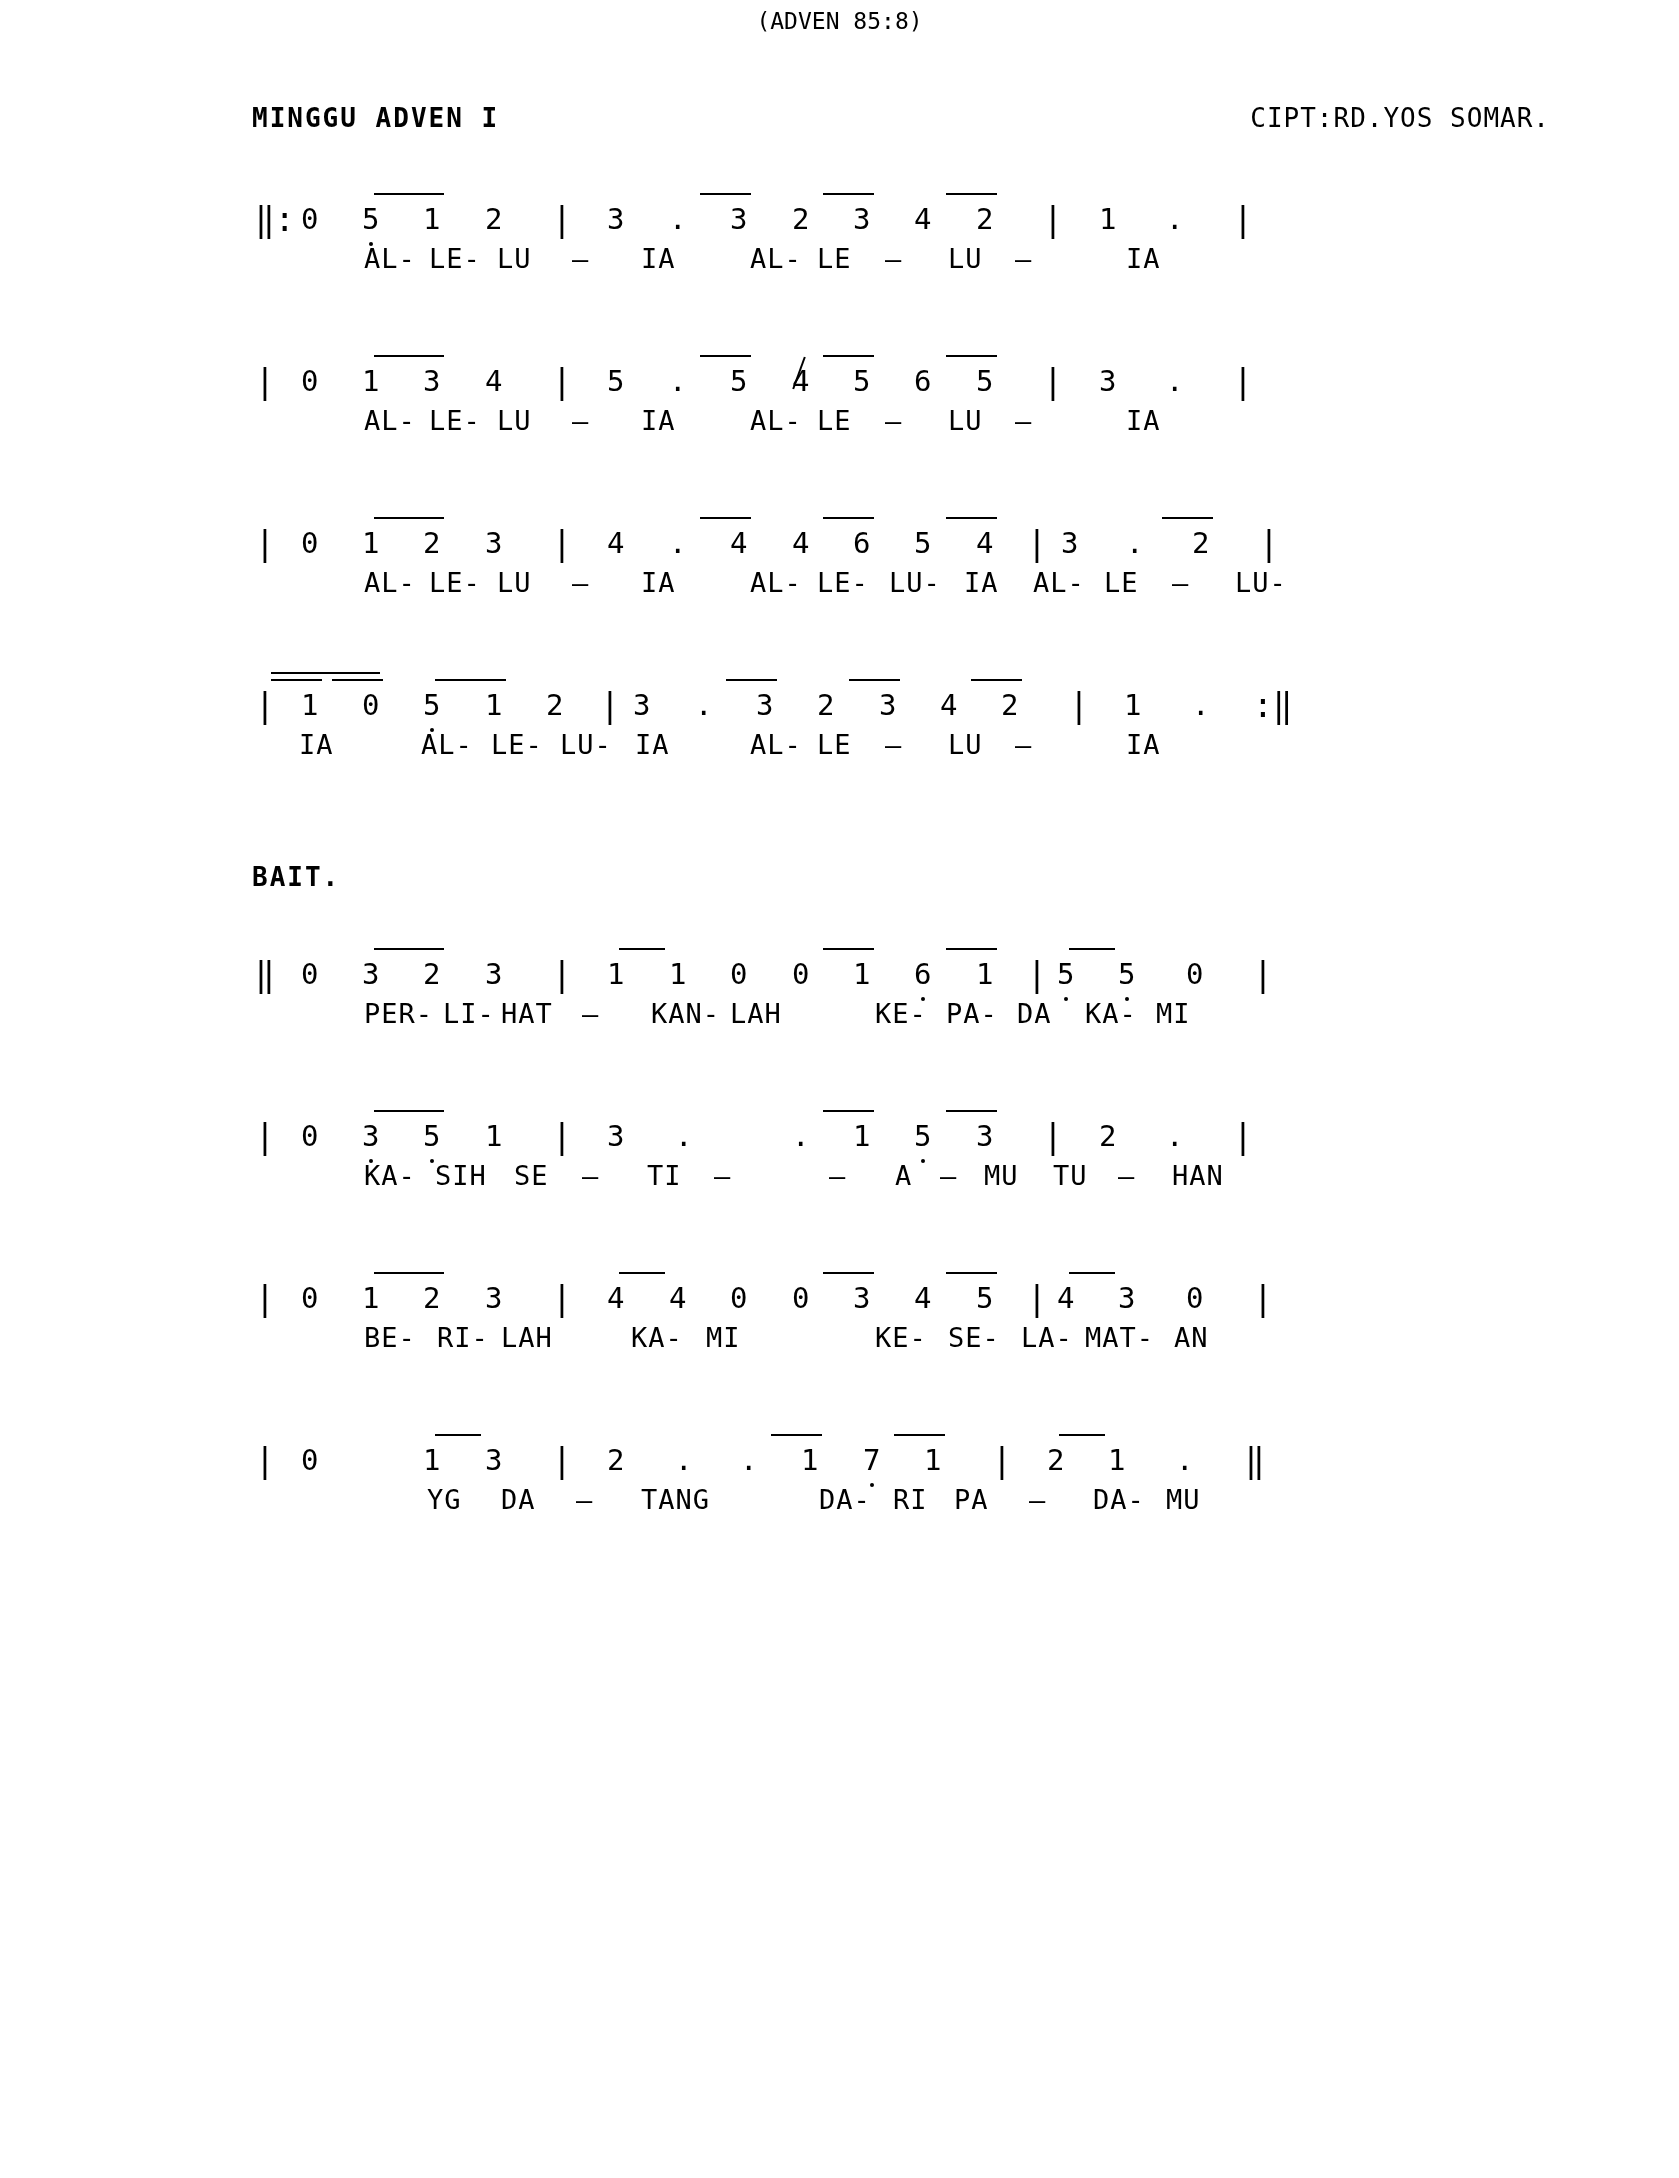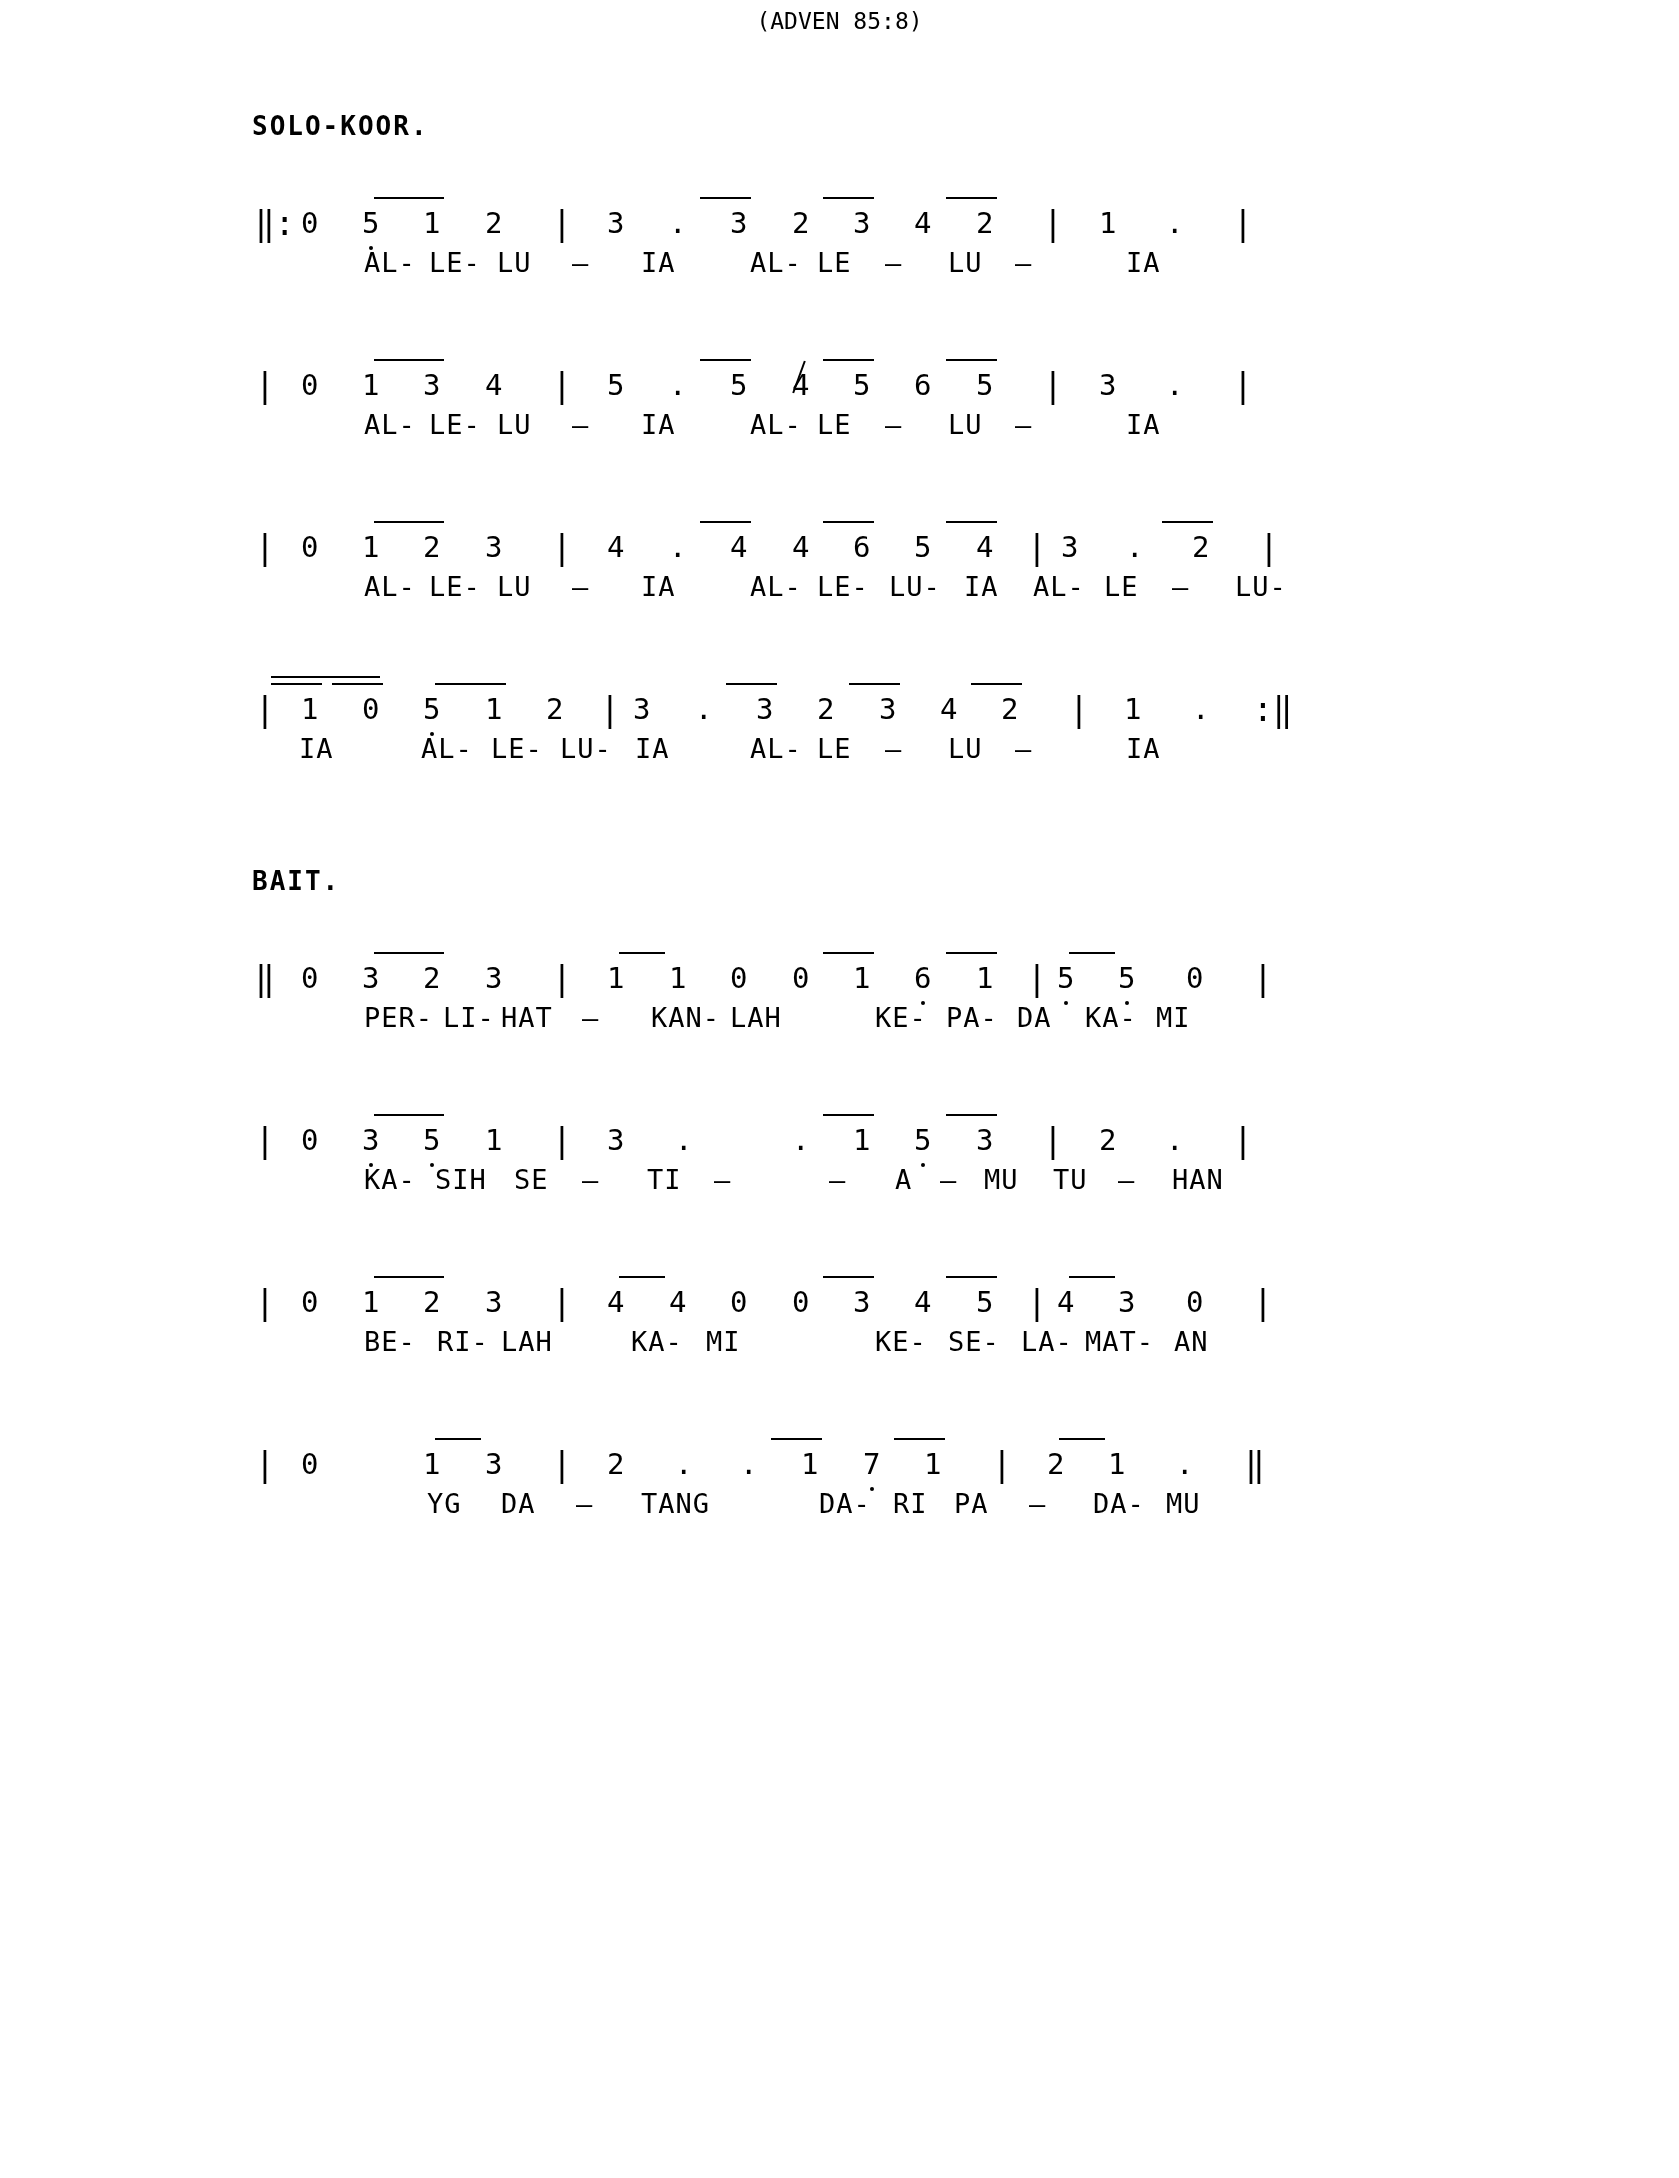--- a/index.html
+++ b/index.html
@@ -129,23 +129,26 @@
     white-space: pre;
   }
 </style>
 </head>
 <body>
 
 <div class="page">
 
   <div id="subtitle">(ADVEN 85:8)</div>
 
+  <div class="meta-row">
+    <span class="meta-left">MINGGU ADVEN I</span>
+    <span class="meta-right">CIPT:RD.YOS SOMAR.</span>
+  </div>
 
   <div id="sections-container">
-      <div class="section-label">SOLO-KOOR.</div>
       <div class="systems">
         <div class="system">
           <div class="notes-line"><span class="tok" style="left: 0px; font-size: 33px; top: 12px;"><span class="glyph">‖:</span></span><span class="tok" style="left: 46px;"><span class="glyph">0</span></span><span class="tok" style="left: 107px;"><span class="glyph">5<span class="bar-over" style="left: 12px; width: 46px;"></span><span class="dot-under"></span></span></span><span class="tok" style="left: 168px;"><span class="glyph">1<span class="bar-over" style="left: -30px; width: 51px;"></span></span></span><span class="tok" style="left: 230px;"><span class="glyph">2</span></span><span class="tok" style="left: 297px; font-size: 33px; top: 12px;"><span class="glyph">|</span></span><span class="tok" style="left: 352px;"><span class="glyph">3</span></span><span class="tok" style="left: 414px;"><span class="glyph">.</span></span><span class="tok" style="left: 475px;"><span class="glyph">3<span class="bar-over" style="left: -30px; width: 51px;"></span></span></span><span class="tok" style="left: 537px;"><span class="glyph">2</span></span><span class="tok" style="left: 598px;"><span class="glyph">3<span class="bar-over" style="left: -30px; width: 51px;"></span></span></span><span class="tok" style="left: 659px;"><span class="glyph">4</span></span><span class="tok" style="left: 721px;"><span class="glyph">2<span class="bar-over" style="left: -30px; width: 51px;"></span></span></span><span class="tok" style="left: 788px; font-size: 33px; top: 12px;"><span class="glyph">|</span></span><span class="tok" style="left: 844px;"><span class="glyph">1</span></span><span class="tok" style="left: 911px;"><span class="glyph">.</span></span><span class="tok" style="left: 978px; font-size: 33px; top: 12px;"><span class="glyph">|</span></span></div>
           <div class="lyrics-line"><span class="lyr" style="left: 109px;">AL-</span><span class="lyr" style="left: 174px;">LE-</span><span class="lyr" style="left: 242px;">LU</span><span class="lyr" style="left: 317px;">–</span><span class="lyr" style="left: 386px;">IA</span><span class="lyr" style="left: 495px;">AL-</span><span class="lyr" style="left: 562px;">LE</span><span class="lyr" style="left: 630px;">–</span><span class="lyr" style="left: 693px;">LU</span><span class="lyr" style="left: 760px;">–</span><span class="lyr" style="left: 871px;">IA</span></div>
         </div>
         <div class="system">
           <div class="notes-line"><span class="tok" style="left: 0px; font-size: 33px; top: 12px;"><span class="glyph">|</span></span><span class="tok" style="left: 46px;"><span class="glyph">0</span></span><span class="tok" style="left: 107px;"><span class="glyph">1<span class="bar-over" style="left: 12px; width: 46px;"></span></span></span><span class="tok" style="left: 168px;"><span class="glyph">3<span class="bar-over" style="left: -30px; width: 51px;"></span></span></span><span class="tok" style="left: 230px;"><span class="glyph">4</span></span><span class="tok" style="left: 297px; font-size: 33px; top: 12px;"><span class="glyph">|</span></span><span class="tok" style="left: 352px;"><span class="glyph">5</span></span><span class="tok" style="left: 414px;"><span class="glyph">.</span></span><span class="tok" style="left: 475px;"><span class="glyph">5<span class="bar-over" style="left: -30px; width: 51px;"></span></span></span><span class="tok" style="left: 537px;"><span class="glyph">4<span style="position: absolute; left: 6px; top: -8px; width: 2px; height: 34px; background: rgb(0, 0, 0); transform: rotate(20deg);"></span></span></span><span class="tok" style="left: 598px;"><span class="glyph">5<span class="bar-over" style="left: -30px; width: 51px;"></span></span></span><span class="tok" style="left: 659px;"><span class="glyph">6</span></span><span class="tok" style="left: 721px;"><span class="glyph">5<span class="bar-over" style="left: -30px; width: 51px;"></span></span></span><span class="tok" style="left: 788px; font-size: 33px; top: 12px;"><span class="glyph">|</span></span><span class="tok" style="left: 844px;"><span class="glyph">3</span></span><span class="tok" style="left: 911px;"><span class="glyph">.</span></span><span class="tok" style="left: 978px; font-size: 33px; top: 12px;"><span class="glyph">|</span></span></div>
           <div class="lyrics-line"><span class="lyr" style="left: 109px;">AL-</span><span class="lyr" style="left: 174px;">LE-</span><span class="lyr" style="left: 242px;">LU</span><span class="lyr" style="left: 317px;">–</span><span class="lyr" style="left: 386px;">IA</span><span class="lyr" style="left: 495px;">AL-</span><span class="lyr" style="left: 562px;">LE</span><span class="lyr" style="left: 630px;">–</span><span class="lyr" style="left: 693px;">LU</span><span class="lyr" style="left: 760px;">–</span><span class="lyr" style="left: 871px;">IA</span></div>
         </div>
         <div class="system">

